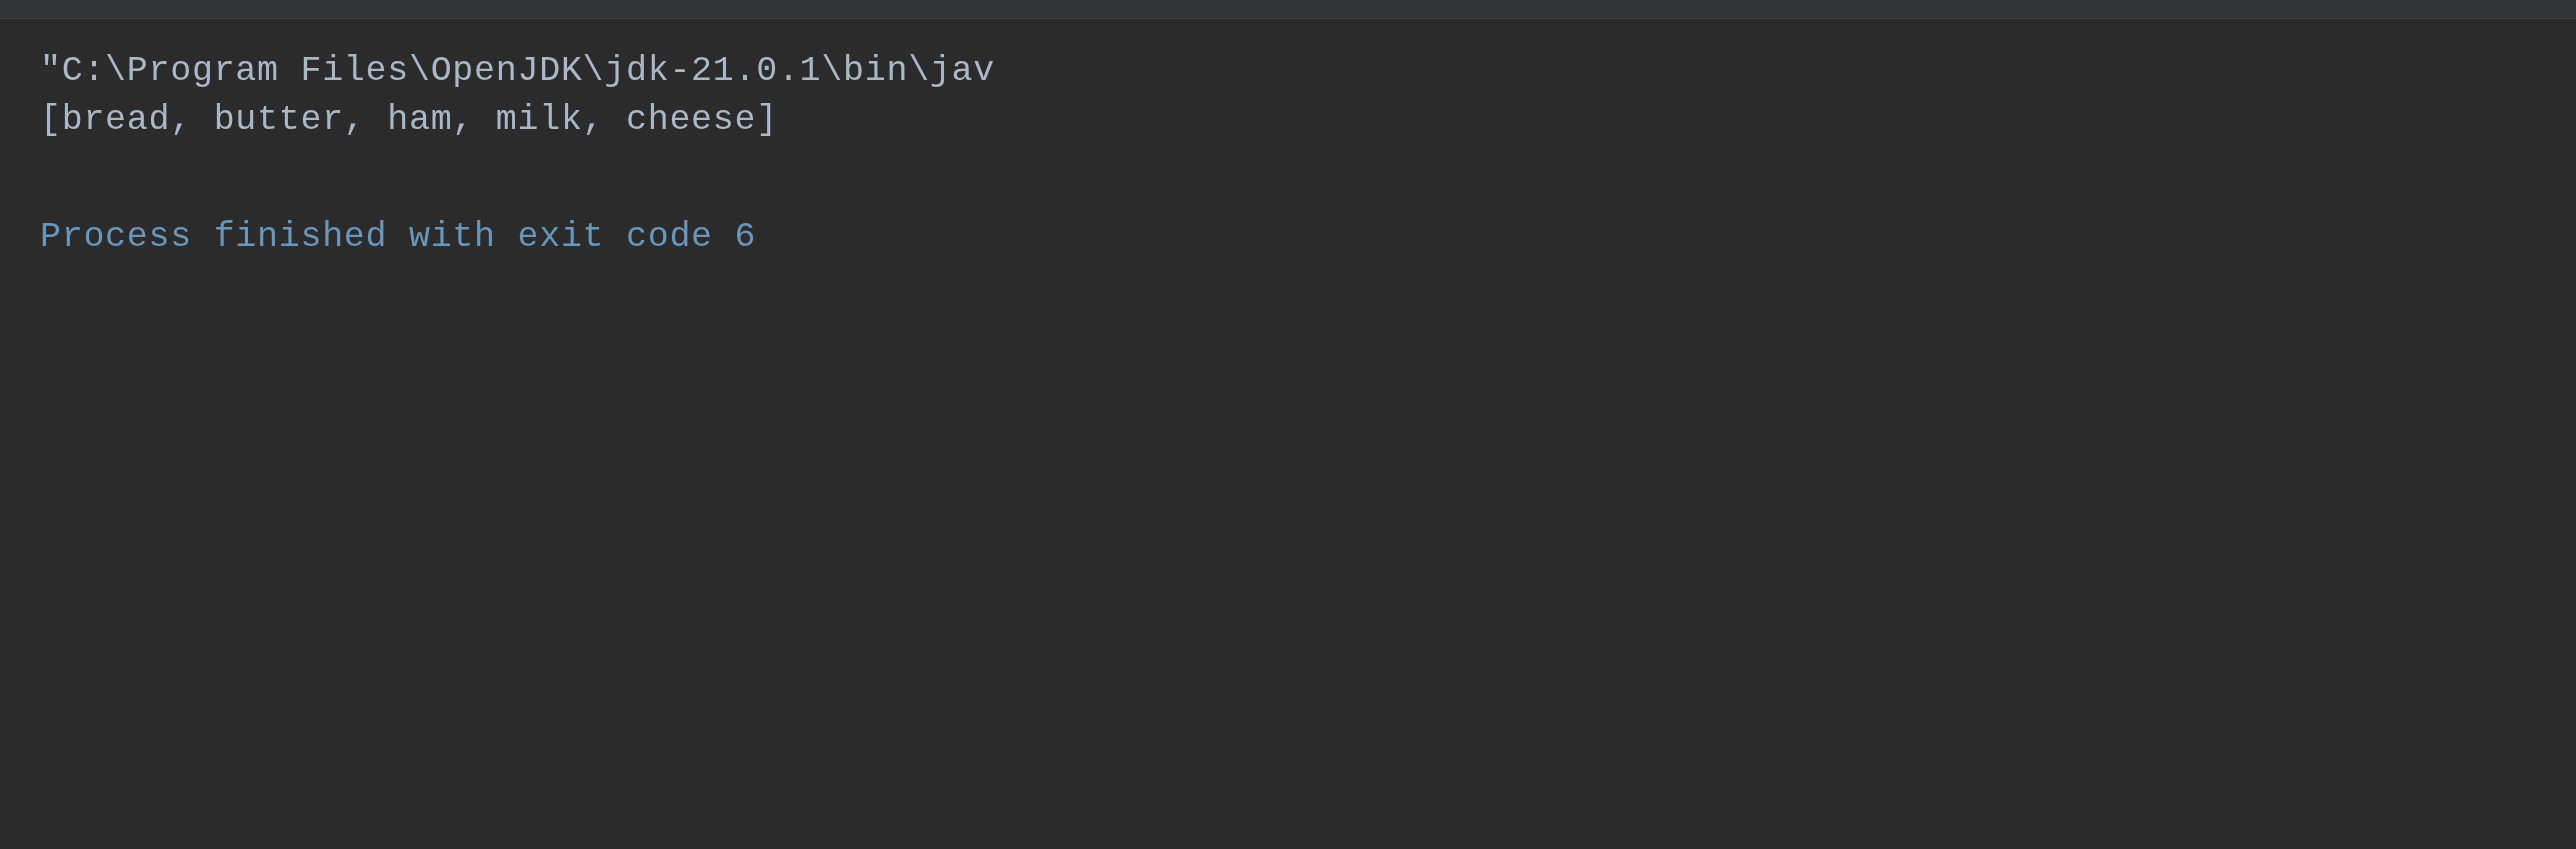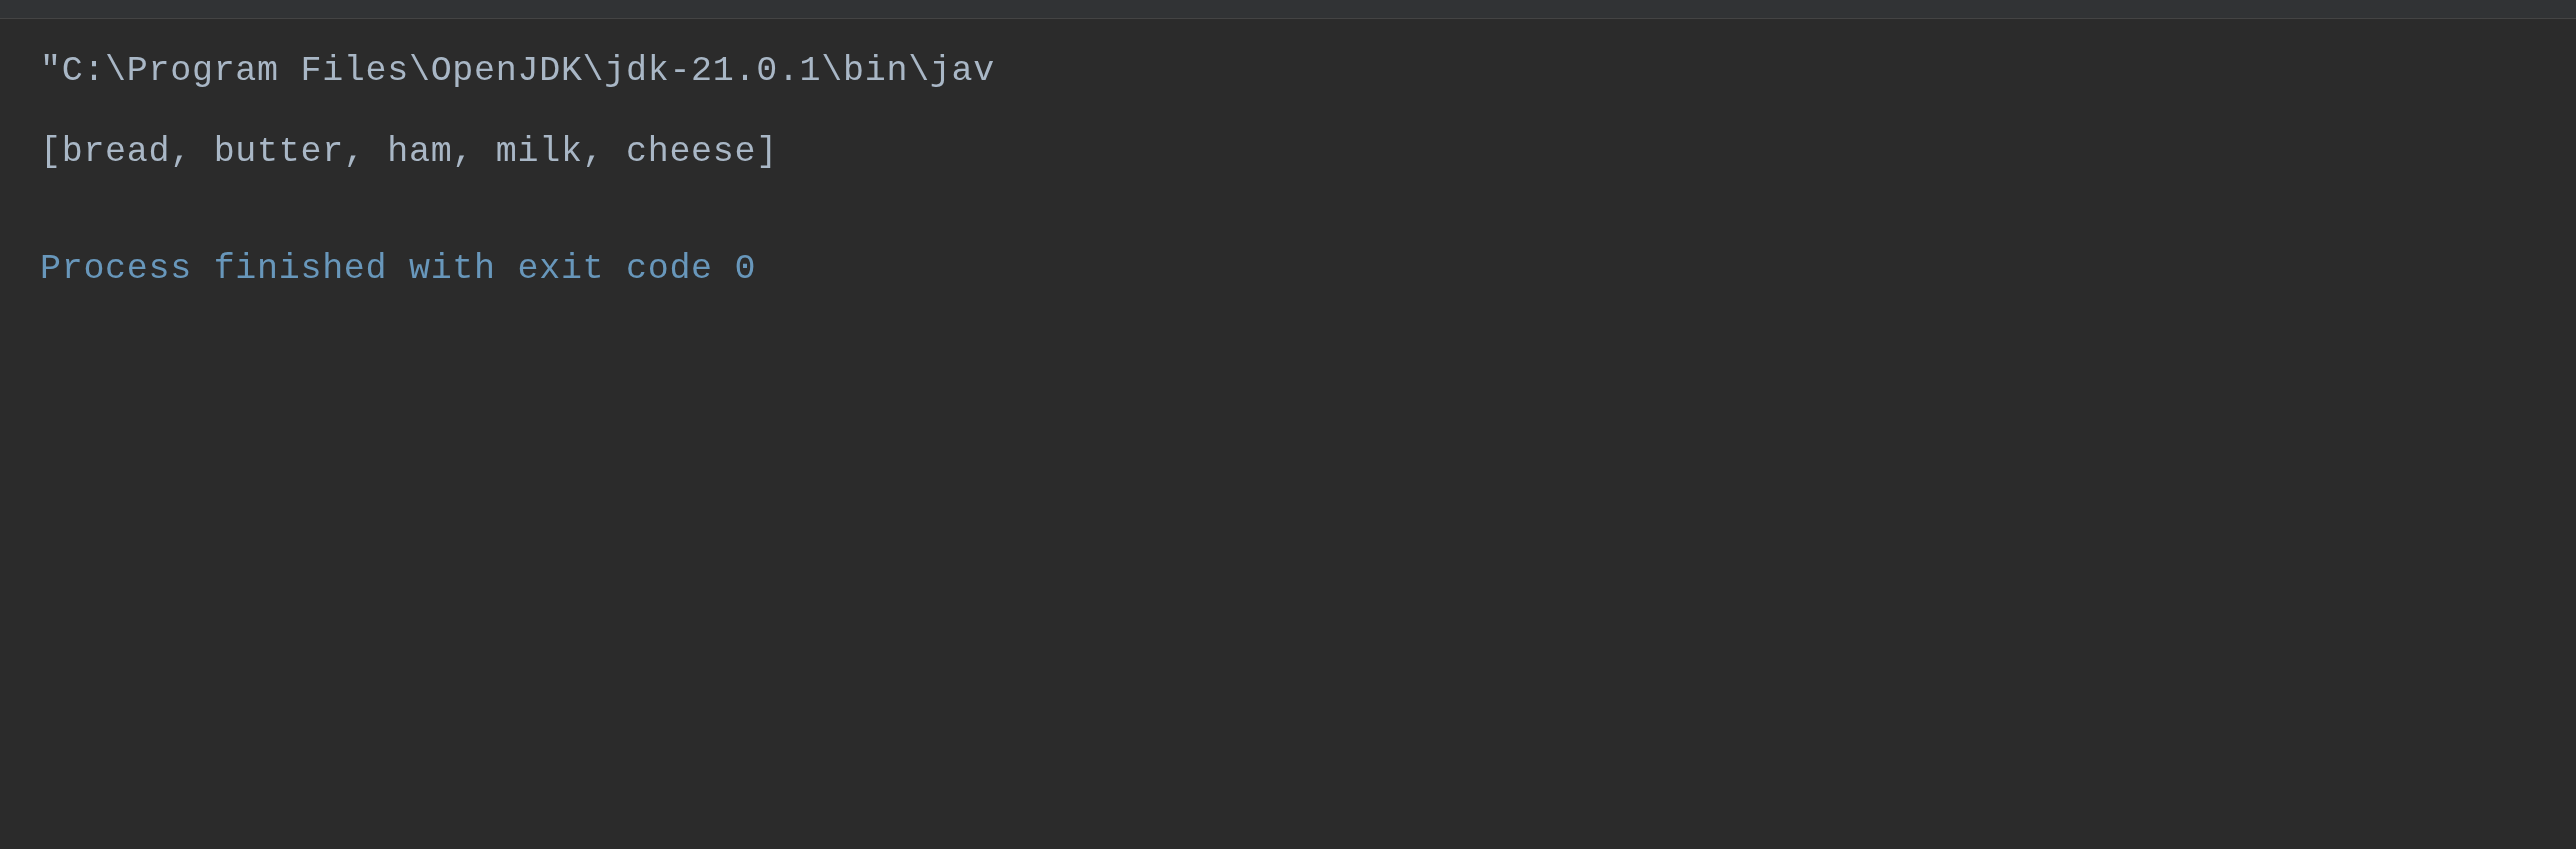--- a/index.html
+++ b/index.html
@@ -52,21 +52,20 @@
       white-space: pre;
       letter-spacing: 0.02em;
     }
 
     .terminal-line.command-line {
       color: #a9b7c6;
     }
 
     .terminal-line.output-line {
       color: #a9b7c6;
-      margin-top: 32px;
     }
 
     .terminal-line.empty-line {
       height: 48px;
     }
 
     .terminal-line.process-line {
       color: #6897bb;
       margin-top: 20px;
     }
@@ -77,17 +76,17 @@
 <div class="terminal-container">
   <div class="top-bar"></div>
   <div class="terminal-content">
 
     <div class="terminal-line command-line">"C:\Program Files\OpenJDK\jdk-21.0.1\bin\jav</div>
 
     <div class="terminal-line output-line">[bread, butter, ham, milk, cheese]</div>
 
     <div class="terminal-line empty-line"></div>
 
-    <div class="terminal-line process-line">Process finished with exit code 0</div>
+    <div class="terminal-line process-line">Process finished with exit code 6</div>
 
   </div>
 </div>
 
 
 </body></html>

